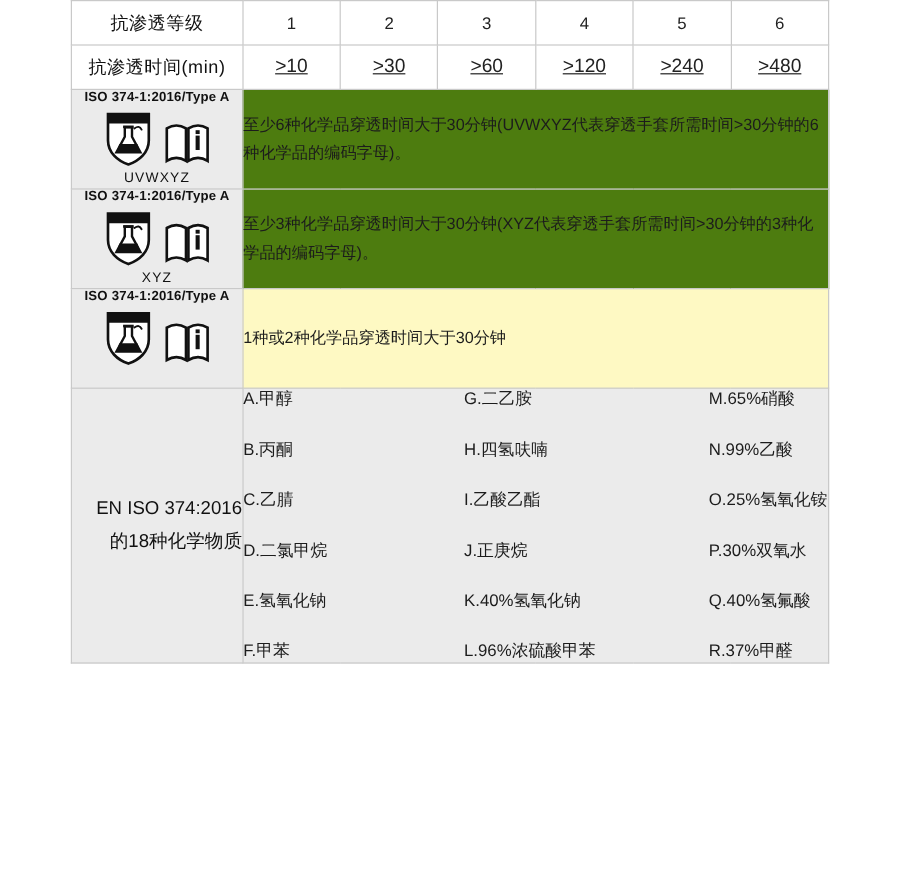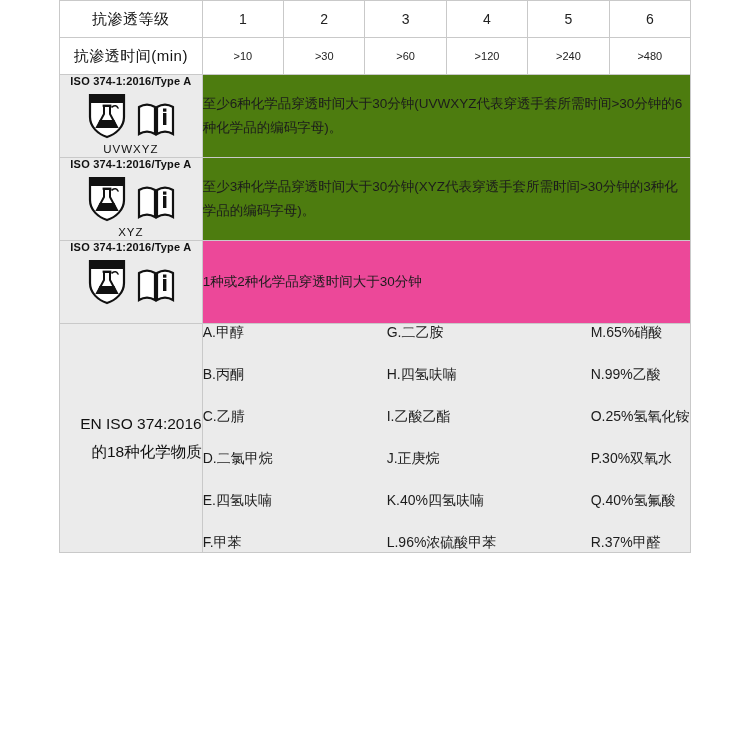--- a/index.html
+++ b/index.html
@@ -47,21 +47,21 @@
   }
   .hdr-cell {
     text-align: center;
     font-size: 14px;
     color: #222;
     height: 34px;
     width: 81px;
   }
   .row-level td { height: 36px; }
   .row-time td { height: 36px; }
-  .row-time .hdr-cell { font-size: 11px; }
+  .row-time .hdr-cell { font-size: 16px; text-decoration: underline; }
 
   
   .iso-cell {
     width: 142px;
     text-align: center;
     padding: 8px 4px 10px 4px;
     background: #ffffff;
   }
   .iso-cell.shaded { background: #ebebeb; }
   .iso-title {
@@ -87,21 +87,21 @@
     min-height: 14px;
     text-align: center;
   }
   .desc-cell {
     padding: 14px 18px;
     font-size: 13.5px;
     line-height: 1.75;
     color: #1c1c1c;
     background: #4d7c0f;
   }
-  .desc-cell.shaded { background: #ec4899; }
+  .desc-cell.shaded { background: #fef9c3; }
   .desc-cell p { margin: 0; }
 
   
   .chem-label {
     width: 142px;
     text-align: right;
     font-size: 15.5px;
     line-height: 1.8;
     color: #111;
     background: #ebebeb;
@@ -261,22 +261,22 @@
             <span class="chem-item">M.65%硝酸</span>
             <span class="chem-item">B.丙酮</span>
             <span class="chem-item">H.四氢呋喃</span>
             <span class="chem-item">N.99%乙酸</span>
             <span class="chem-item">C.乙腈</span>
             <span class="chem-item">I.乙酸乙酯</span>
             <span class="chem-item">O.25%氢氧化铵</span>
             <span class="chem-item">D.二氯甲烷</span>
             <span class="chem-item">J.正庚烷</span>
             <span class="chem-item">P.30%双氧水</span>
-            <span class="chem-item">E.四氢呋喃</span>
-            <span class="chem-item">K.40%四氢呋喃</span>
+            <span class="chem-item">E.氢氧化钠</span>
+            <span class="chem-item">K.40%氢氧化钠</span>
             <span class="chem-item">Q.40%氢氟酸</span>
             <span class="chem-item">F.甲苯</span>
             <span class="chem-item">L.96%浓硫酸甲苯</span>
             <span class="chem-item">R.37%甲醛</span>
           </div>
         </td>
       </tr>
     </tbody>
   </table>
 </div>

